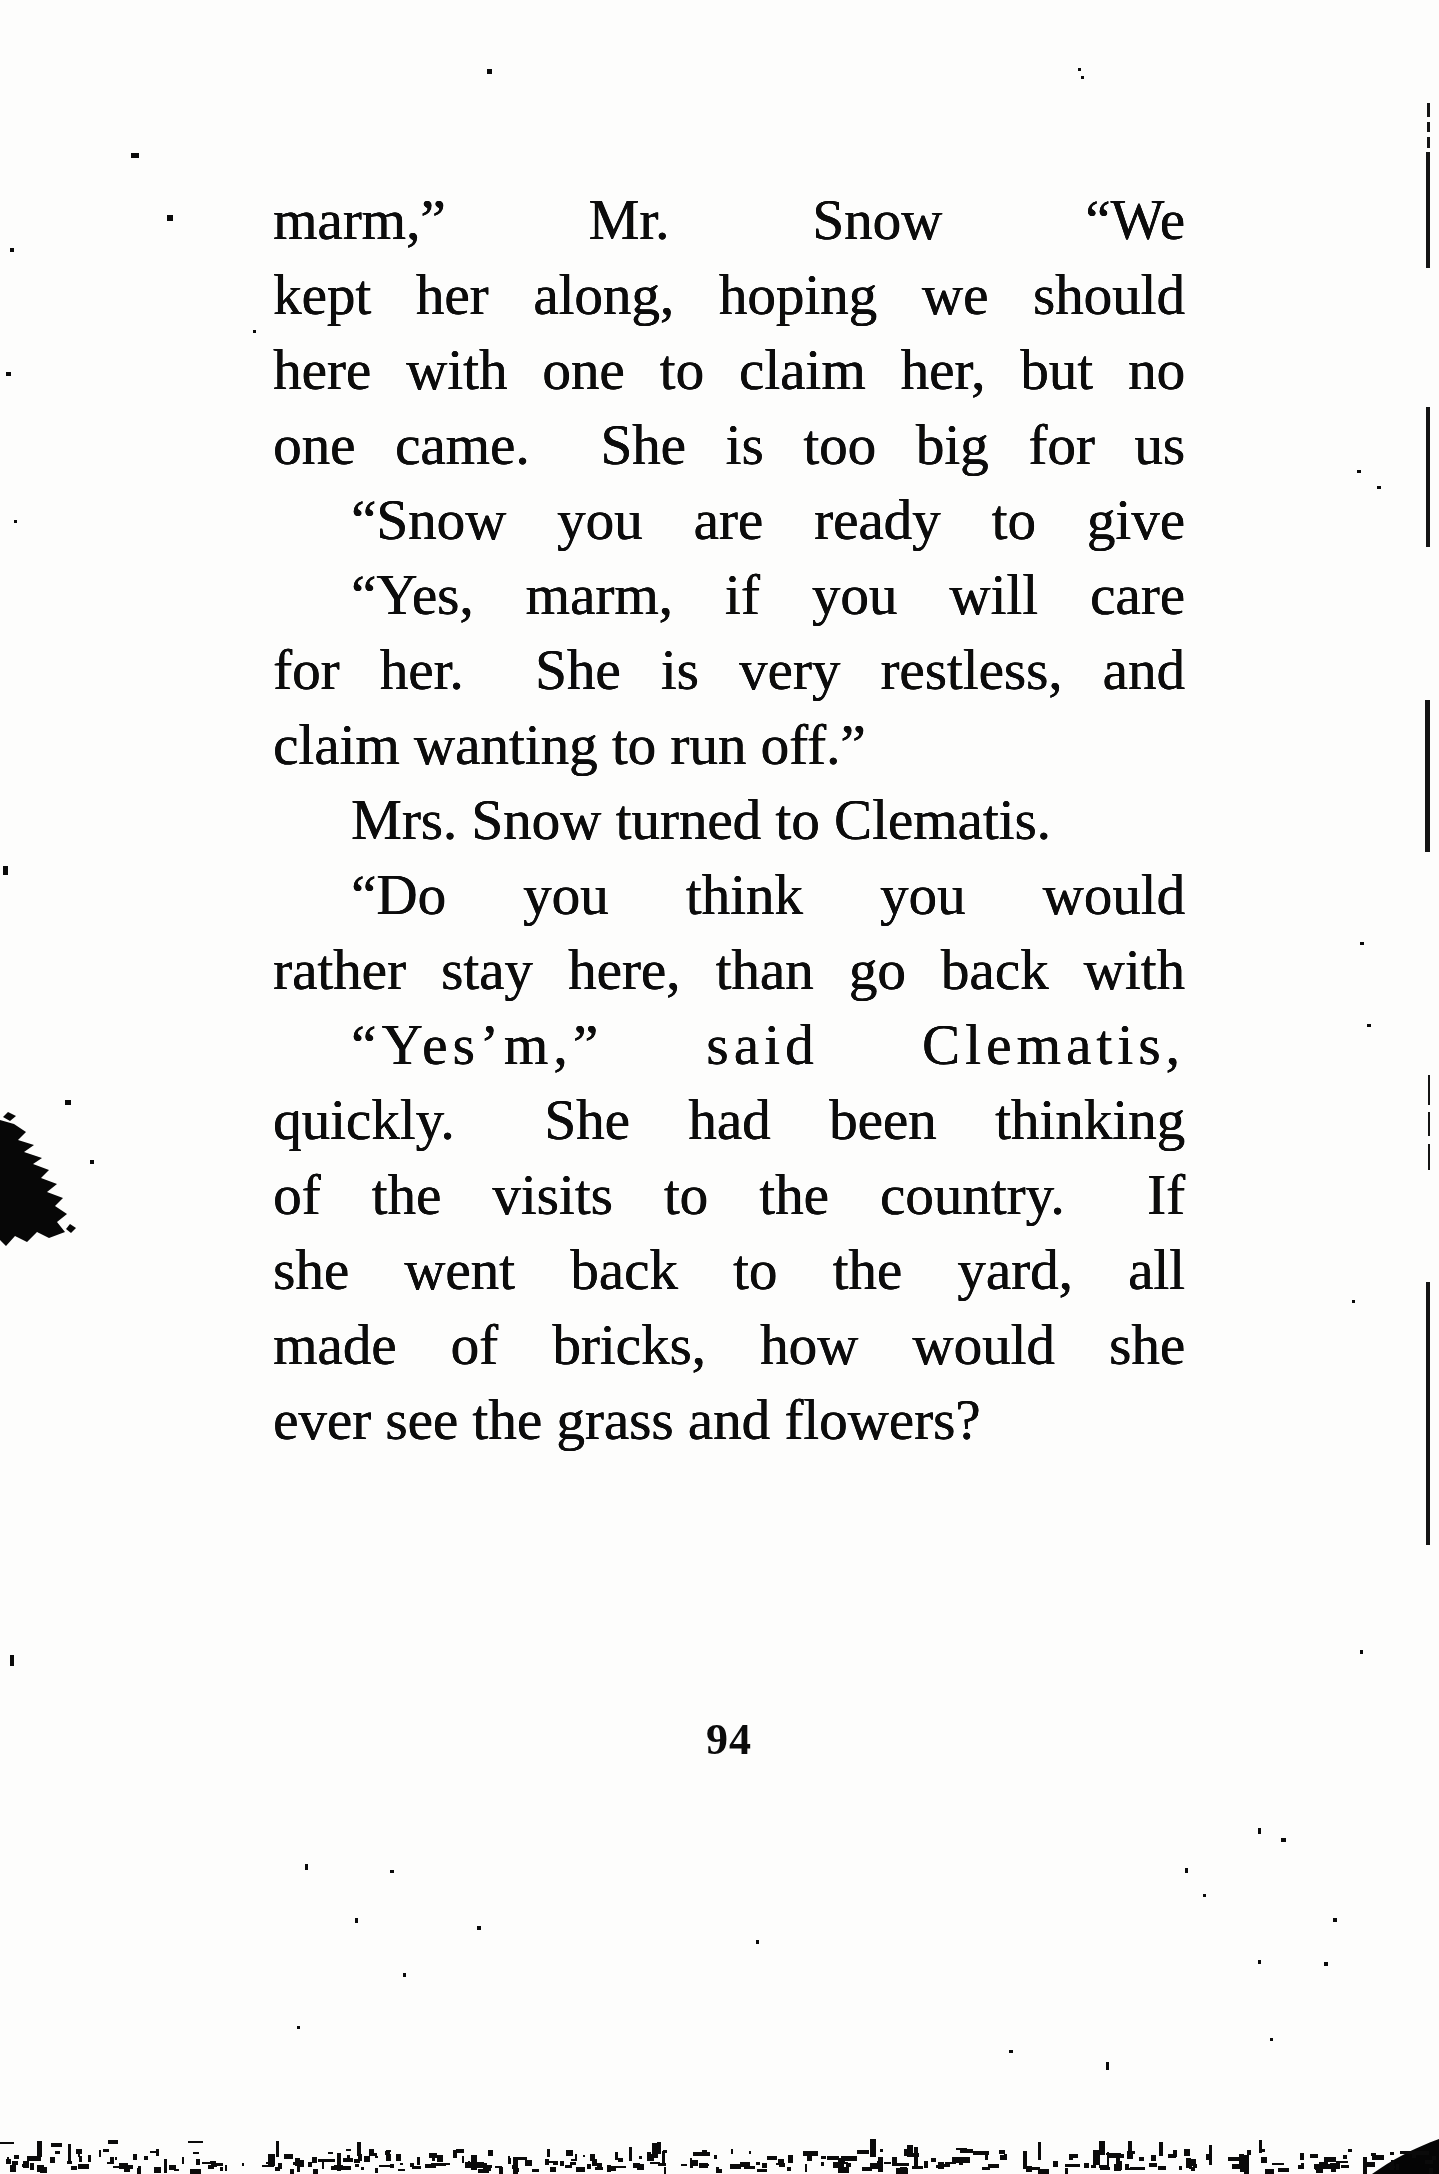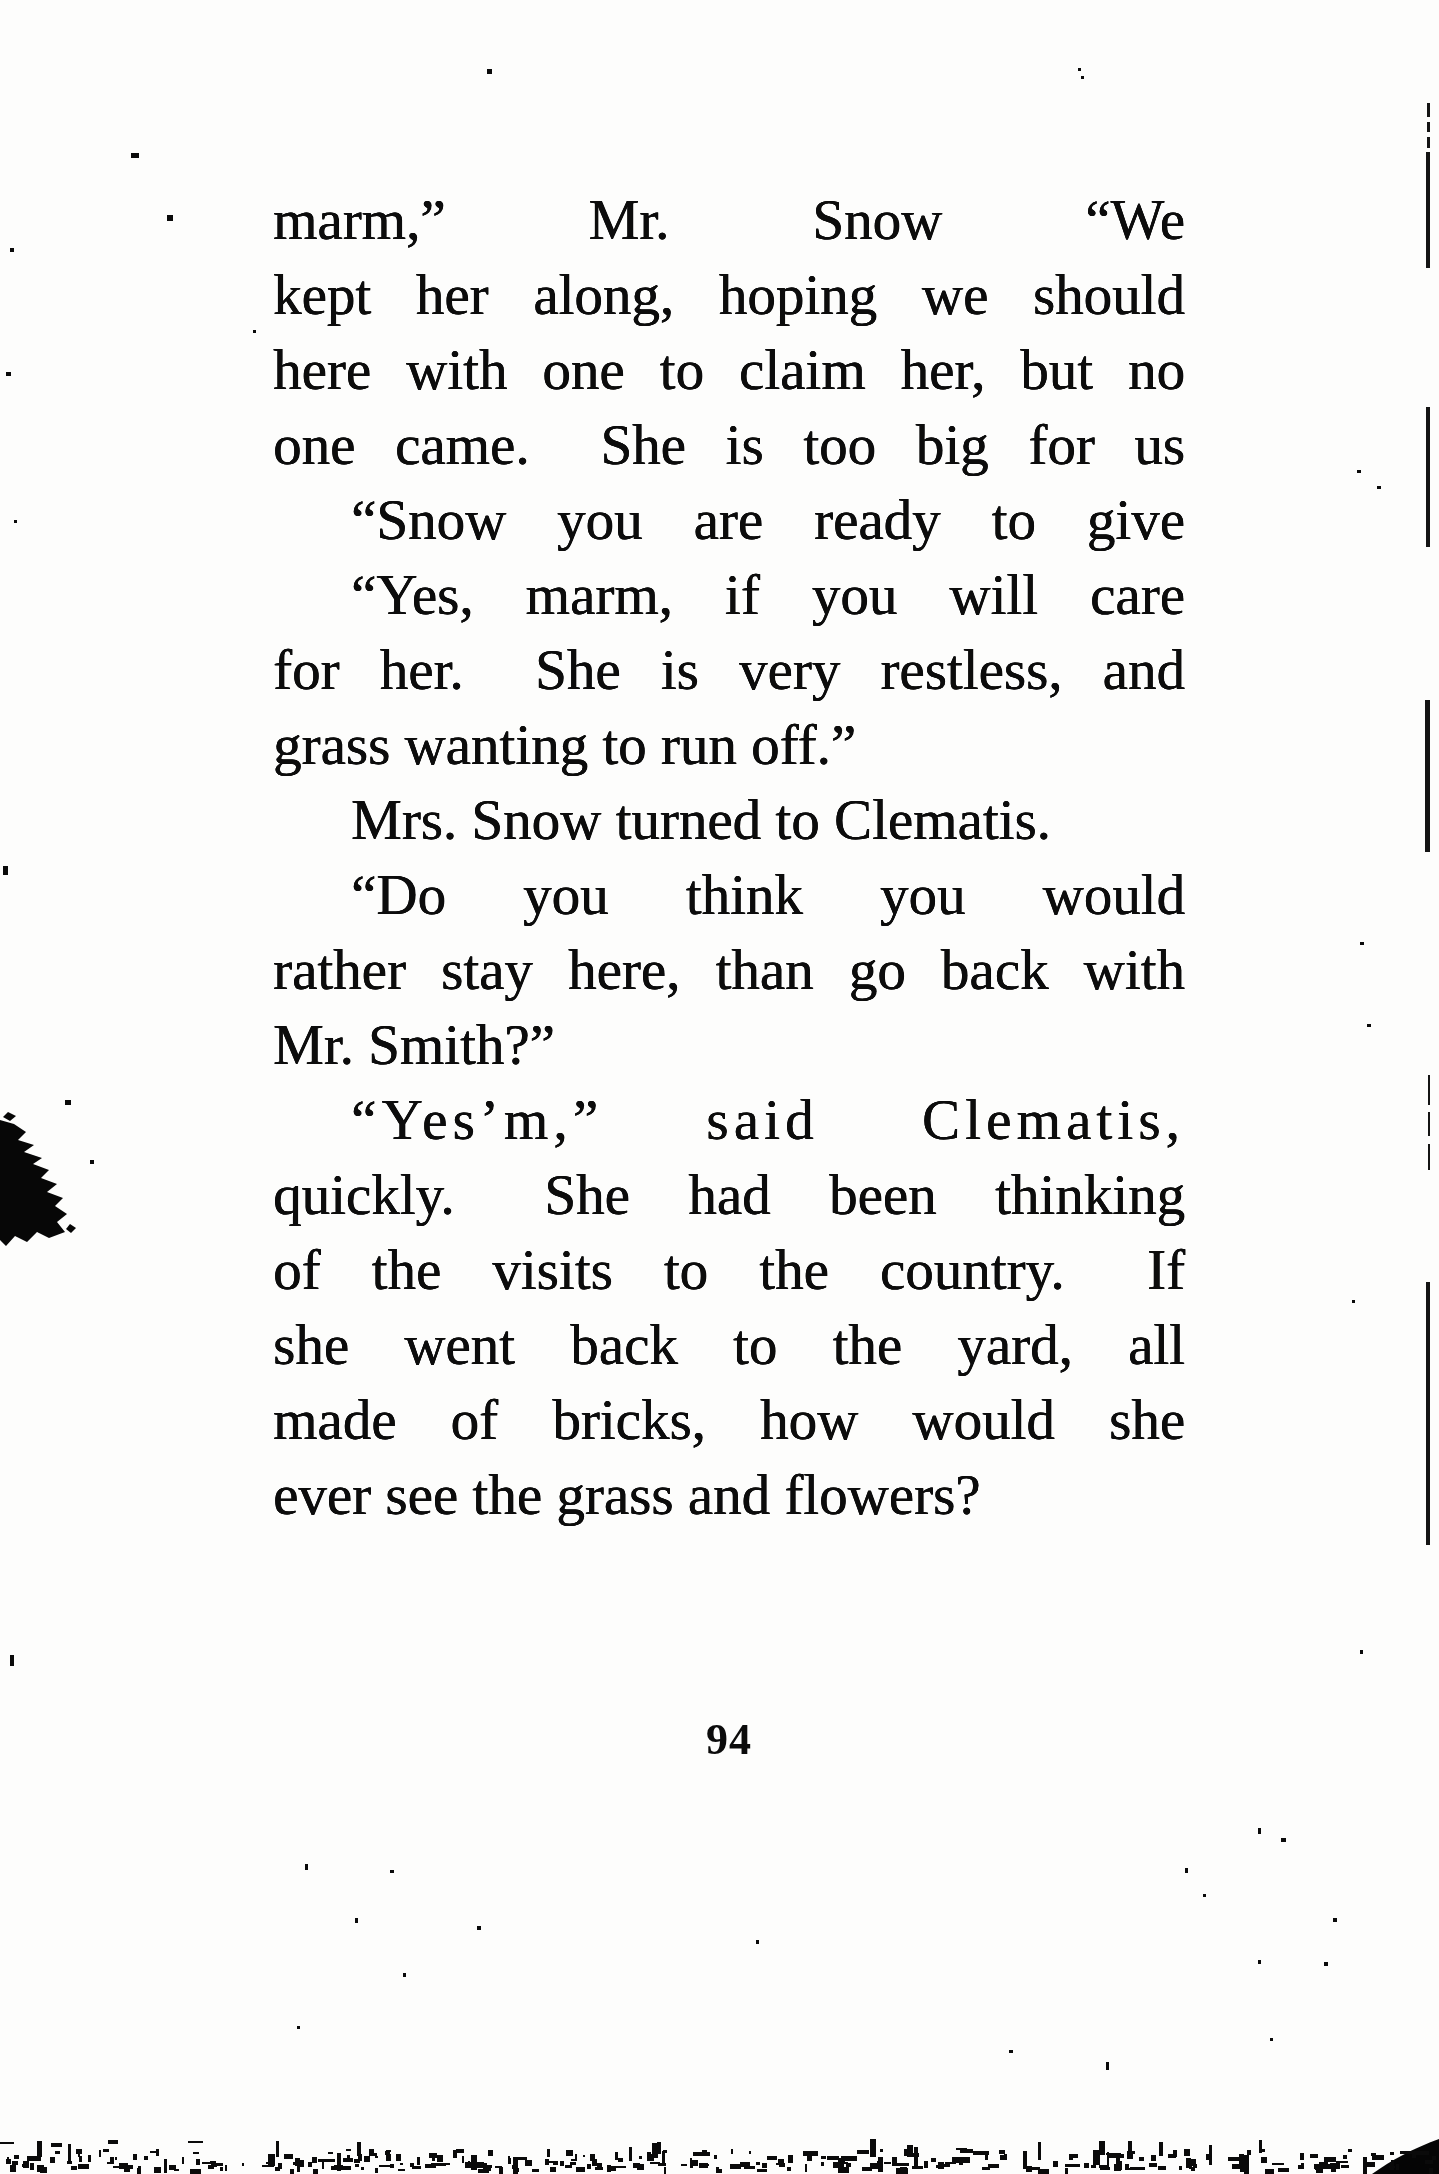--- a/index.html
+++ b/index.html
@@ -94,39 +94,38 @@
       </div>
       <div class="line justify">
         <span class="w">for</span>
         <span class="w sentence-gap">her.</span>
         <span class="w">She</span>
         <span class="w">is</span>
         <span class="w">very</span>
         <span class="w">restless,</span>
         <span class="w">and</span>
       </div>
-      <div class="line">grass wanting to run off.”</div>
+      <div class="line">claim wanting to run off.”</div>
       <div class="line indent">Mrs. Snow turned to Clematis.</div>
       <div class="line justify indent">
         <span class="w">“Do</span>
         <span class="w">you</span>
         <span class="w">think</span>
         <span class="w">you</span>
         <span class="w">would</span>
       </div>
       <div class="line justify">
         <span class="w">rather</span>
         <span class="w">stay</span>
         <span class="w">here,</span>
         <span class="w">than</span>
         <span class="w">go</span>
         <span class="w">back</span>
         <span class="w">with</span>
       </div>
-      <div class="line">Mr. Smith?”</div>
       <div class="line justify indent tracked">
         <span class="w">“Yes’m,”</span>
         <span class="w">said</span>
         <span class="w">Clematis,</span>
       </div>
       <div class="line justify">
         <span class="w sentence-gap">quickly.</span>
         <span class="w">She</span>
         <span class="w">had</span>
         <span class="w">been</span>

